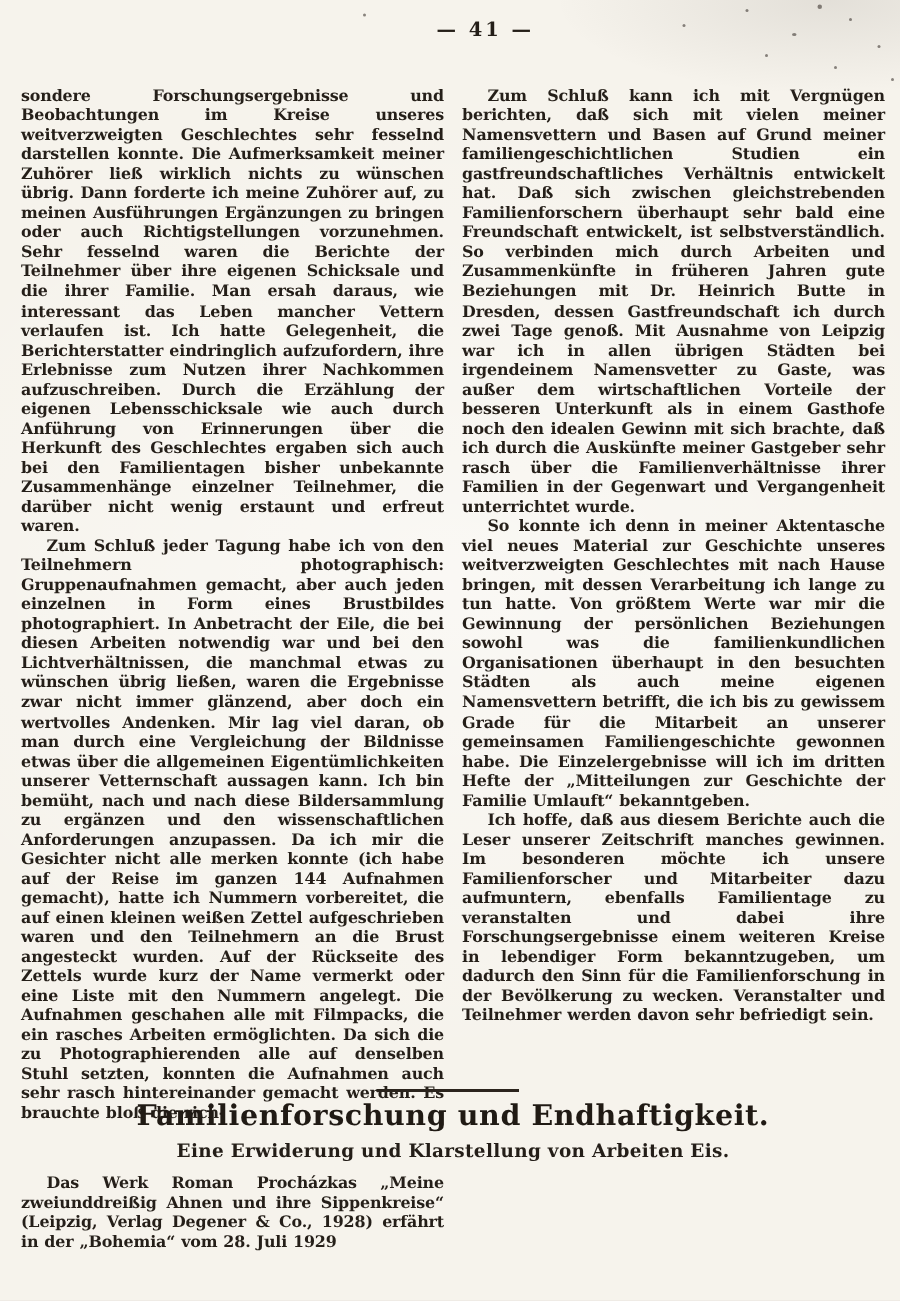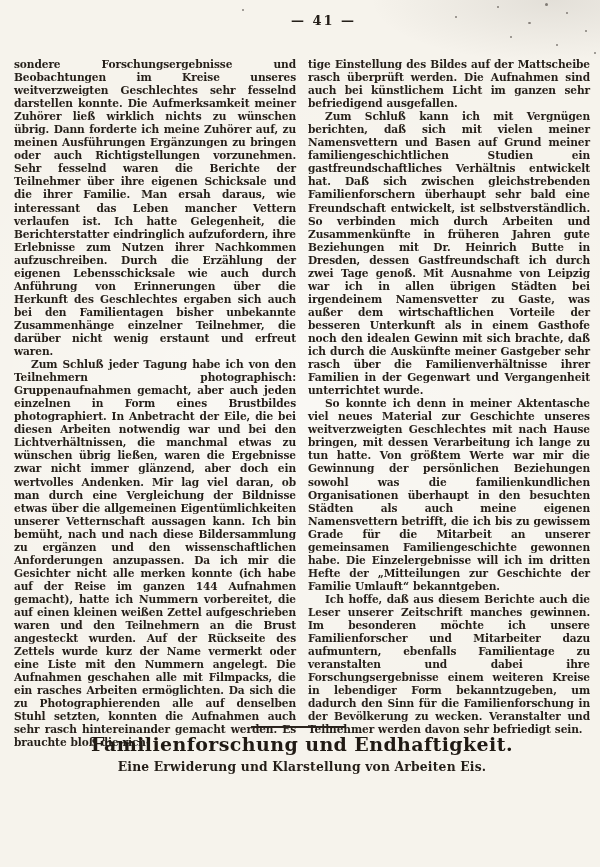--- a/index.html
+++ b/index.html
@@ -70,29 +70,31 @@
   <span class="speck" style="top:9px;left:242px;"></span>
 
   <div class="page-number">— 41 —</div>
 
   <section class="article-report two-col">
     <div class="col">
       <p class="noindent">sondere Forschungsergebnisse und Beobachtungen im Kreise unseres weitverzweigten Geschlechtes sehr fesselnd darstellen konnte. Die Aufmerksamkeit meiner Zuhörer ließ wirklich nichts zu wünschen übrig. Dann forderte ich meine Zuhörer auf, zu meinen Ausführungen Ergänzungen zu bringen oder auch Richtigstellungen vorzunehmen. Sehr fesselnd waren die Berichte der Teilnehmer über ihre eigenen Schicksale und die ihrer Familie. Man ersah daraus, wie interessant das Leben mancher Vettern verlaufen ist. Ich hatte Gelegenheit, die Berichterstatter eindringlich aufzufordern, ihre Erlebnisse zum Nutzen ihrer Nachkommen aufzuschreiben. Durch die Erzählung der eigenen Lebensschicksale wie auch durch Anführung von Erinnerungen über die Herkunft des Geschlechtes ergaben sich auch bei den Familientagen bisher unbekannte Zusammenhänge einzelner Teilnehmer, die darüber nicht wenig erstaunt und erfreut waren.</p>
       <p>Zum Schluß jeder Tagung habe ich von den Teilnehmern photographisch: Gruppenaufnahmen gemacht, aber auch jeden einzelnen in Form eines Brustbildes photographiert. In Anbetracht der Eile, die bei diesen Arbeiten notwendig war und bei den Lichtverhältnissen, die manchmal etwas zu wünschen übrig ließen, waren die Ergebnisse zwar nicht immer glänzend, aber doch ein wertvolles Andenken. Mir lag viel daran, ob man durch eine Vergleichung der Bildnisse etwas über die allgemeinen Eigentümlichkeiten unserer Vetternschaft aussagen kann. Ich bin bemüht, nach und nach diese Bildersammlung zu ergänzen und den wissenschaftlichen Anforderungen anzupassen. Da ich mir die Gesichter nicht alle merken konnte (ich habe auf der Reise im ganzen 144 Aufnahmen gemacht), hatte ich Nummern vorbereitet, die auf einen kleinen weißen Zettel aufgeschrieben waren und den Teilnehmern an die Brust angesteckt wurden. Auf der Rückseite des Zettels wurde kurz der Name vermerkt oder eine Liste mit den Nummern angelegt. Die Aufnahmen geschahen alle mit Filmpacks, die ein rasches Arbeiten ermöglichten. Da sich die zu Photographierenden alle auf denselben Stuhl setzten, konnten die Aufnahmen auch sehr rasch hintereinander gemacht werden. Es brauchte bloß die rich-</p>
     </div>
     <div class="col">
-      <p class="noindent">tige Einstellung des Bildes auf der Mattscheibe rasch überprüft werden. Die Aufnahmen sind auch bei künstlichem Licht im ganzen sehr befriedigend ausgefallen.</p>
       <p>Zum Schluß kann ich mit Vergnügen berichten, daß sich mit vielen meiner Namensvettern und Basen auf Grund meiner familiengeschichtlichen Studien ein gastfreundschaftliches Verhältnis entwickelt hat. Daß sich zwischen gleichstrebenden Familienforschern überhaupt sehr bald eine Freundschaft entwickelt, ist selbstverständlich. So verbinden mich durch Arbeiten und Zusammenkünfte in früheren Jahren gute Beziehungen mit Dr. Heinrich Butte in Dresden, dessen Gastfreundschaft ich durch zwei Tage genoß. Mit Ausnahme von Leipzig war ich in allen übrigen Städten bei irgendeinem Namensvetter zu Gaste, was außer dem wirtschaftlichen Vorteile der besseren Unterkunft als in einem Gasthofe noch den idealen Gewinn mit sich brachte, daß ich durch die Auskünfte meiner Gastgeber sehr rasch über die Familienverhältnisse ihrer Familien in der Gegenwart und Vergangenheit unterrichtet wurde.</p>
       <p>So konnte ich denn in meiner Aktentasche viel neues Material zur Geschichte unseres weitverzweigten Geschlechtes mit nach Hause bringen, mit dessen Verarbeitung ich lange zu tun hatte. Von größtem Werte war mir die Gewinnung der persönlichen Beziehungen sowohl was die familienkundlichen Organisationen überhaupt in den besuchten Städten als auch meine eigenen Namensvettern betrifft, die ich bis zu gewissem Grade für die Mitarbeit an unserer gemeinsamen Familiengeschichte gewonnen habe. Die Einzelergebnisse will ich im dritten Hefte der „Mitteilungen zur Geschichte der Familie Umlauft“ bekanntgeben.</p>
       <p>Ich hoffe, daß aus diesem Berichte auch die Leser unserer Zeitschrift manches gewinnen. Im besonderen möchte ich unsere Familienforscher und Mitarbeiter dazu aufmuntern, ebenfalls Familientage zu veranstalten und dabei ihre Forschungsergebnisse einem weiteren Kreise in lebendiger Form bekanntzugeben, um dadurch den Sinn für die Familienforschung in der Bevölkerung zu wecken. Veranstalter und Teilnehmer werden davon sehr befriedigt sein.</p>
     </div>
   </section>
 
   <div class="section-divider"></div>
 
   <section class="article-reply">
     <h1 class="reply-title">Familienforschung und Endhaftigkeit.</h1>
     <h2 class="reply-subtitle">Eine Erwiderung und Klarstellung von Arbeiten Eis.</h2>
     <div class="two-col reply-cols">
+      <div class="col">
+        <p>Das Werk Roman Procházkas „Meine zweiunddreißig Ahnen und ihre Sippenkreise“ (Leipzig, Verlag Degener &amp; Co., 1928) erfährt in der „Bohemia“ vom 28. Juli 1929</p>
+      </div>
     </div>
   </section>
 
 </div>
 
 </body></html>

